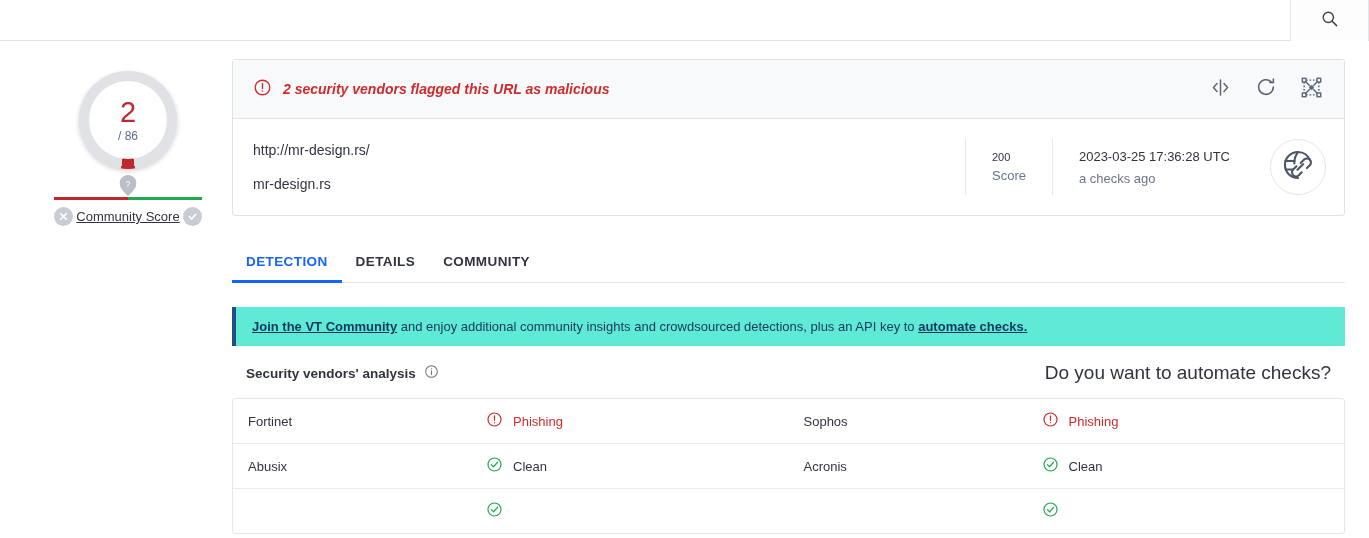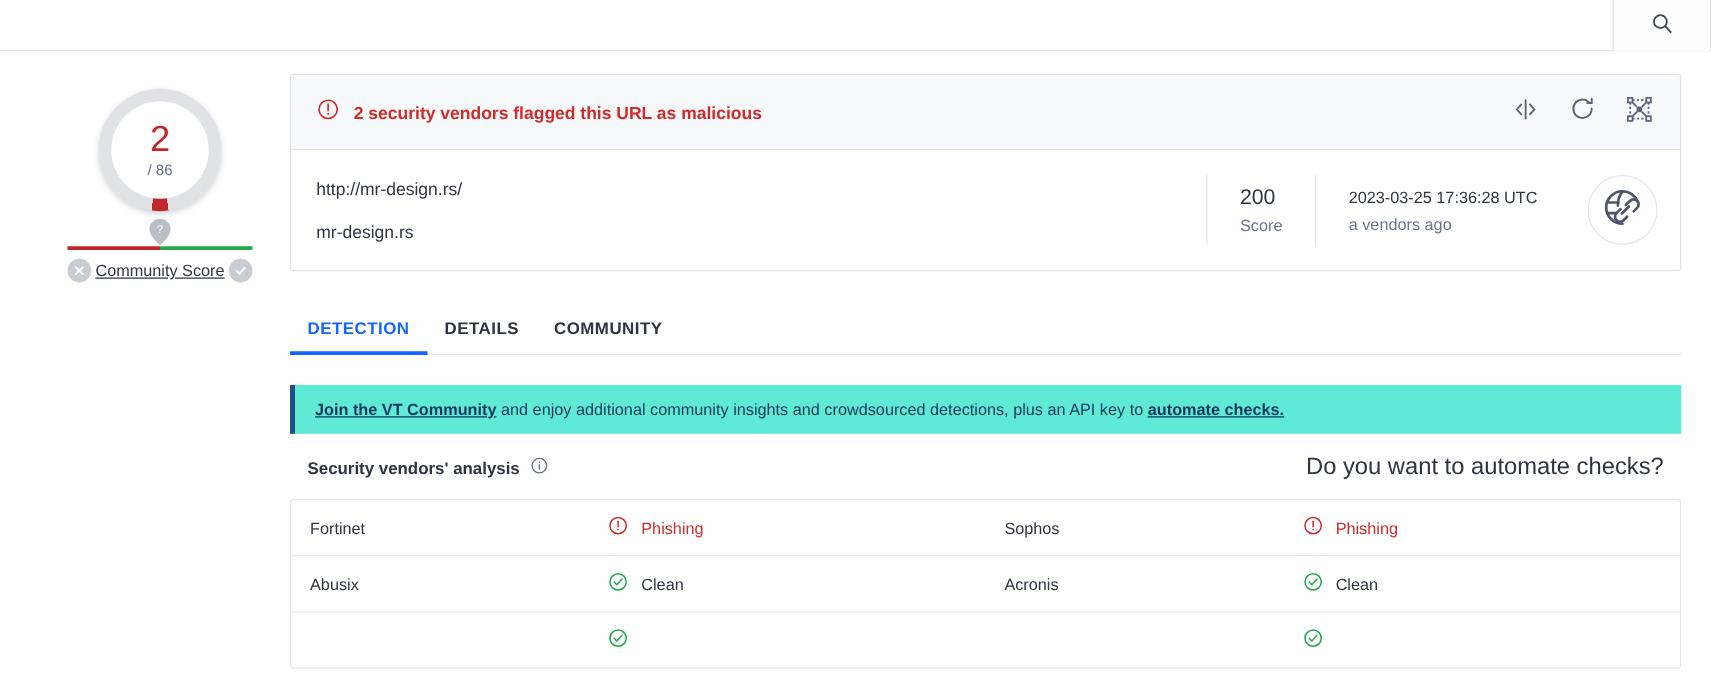--- a/index.html
+++ b/index.html
@@ -142,20 +142,21 @@
     align-items: center;
     justify-content: space-between;
     background: #f7f9fb;
     border-bottom: 1px solid #dfe2e7;
     padding: 16px 22px 16px 20px;
   }
   .alert-left {
     display: flex;
     align-items: center;
     gap: 11px;
+    font-style: italic;
   }
   .alert-text {
     color: #d02b2b;
     font-size: 14px;
     font-weight: bold;
   }
   .alert-icons {
     display: flex;
     align-items: center;
     gap: 24px;
@@ -182,21 +183,21 @@
     width: 1px;
     align-self: stretch;
     background: #e3e6ea;
     margin: 4px 0;
   }
   .meta-status {
     padding: 0 26px;
     text-align: left;
   }
   .meta-status .v {
-    font-size: 17px;
+    font-size: 11px;
     color: #2f3440;
     margin-bottom: 5px;
   }
   .meta-status .k {
     font-size: 13px;
     color: #6b7488;
   }
   .meta-time {
     padding: 0 26px;
   }
@@ -422,21 +423,21 @@
           <div class="url-sub">mr-design.rs</div>
         </div>
         <div class="meta-sep"></div>
         <div class="meta-status">
           <div class="v">200</div>
           <div class="k">Score</div>
         </div>
         <div class="meta-sep"></div>
         <div class="meta-time">
           <div class="v">2023-03-25 17:36:28 UTC</div>
-          <div class="k">a vendors ago</div>
+          <div class="k">a checks ago</div>
         </div>
         <div class="entity-avatar">
           <span>
             <svg width="34" height="34" viewBox="0 0 24 24" fill="none" stroke="#4d5568" stroke-width="1.5" stroke-linecap="round">
               <path d="M12 2.8a9.2 9.2 0 0 0-9.2 9.2 9.2 9.2 0 0 0 9.2 9.2"></path>
               <path d="M12 2.8a9.2 9.2 0 0 1 8.6 6"></path>
               <path d="M3.2 9.2h6.4"></path>
               <path d="M3.4 15.2h5"></path>
               <path d="M12 2.9c-2 2.6-2.7 5.3-2.6 8"></path>
               <path d="M13.9 10.6l2.4-2.4a2.8 2.8 0 0 1 4 4l-2 2"></path>

